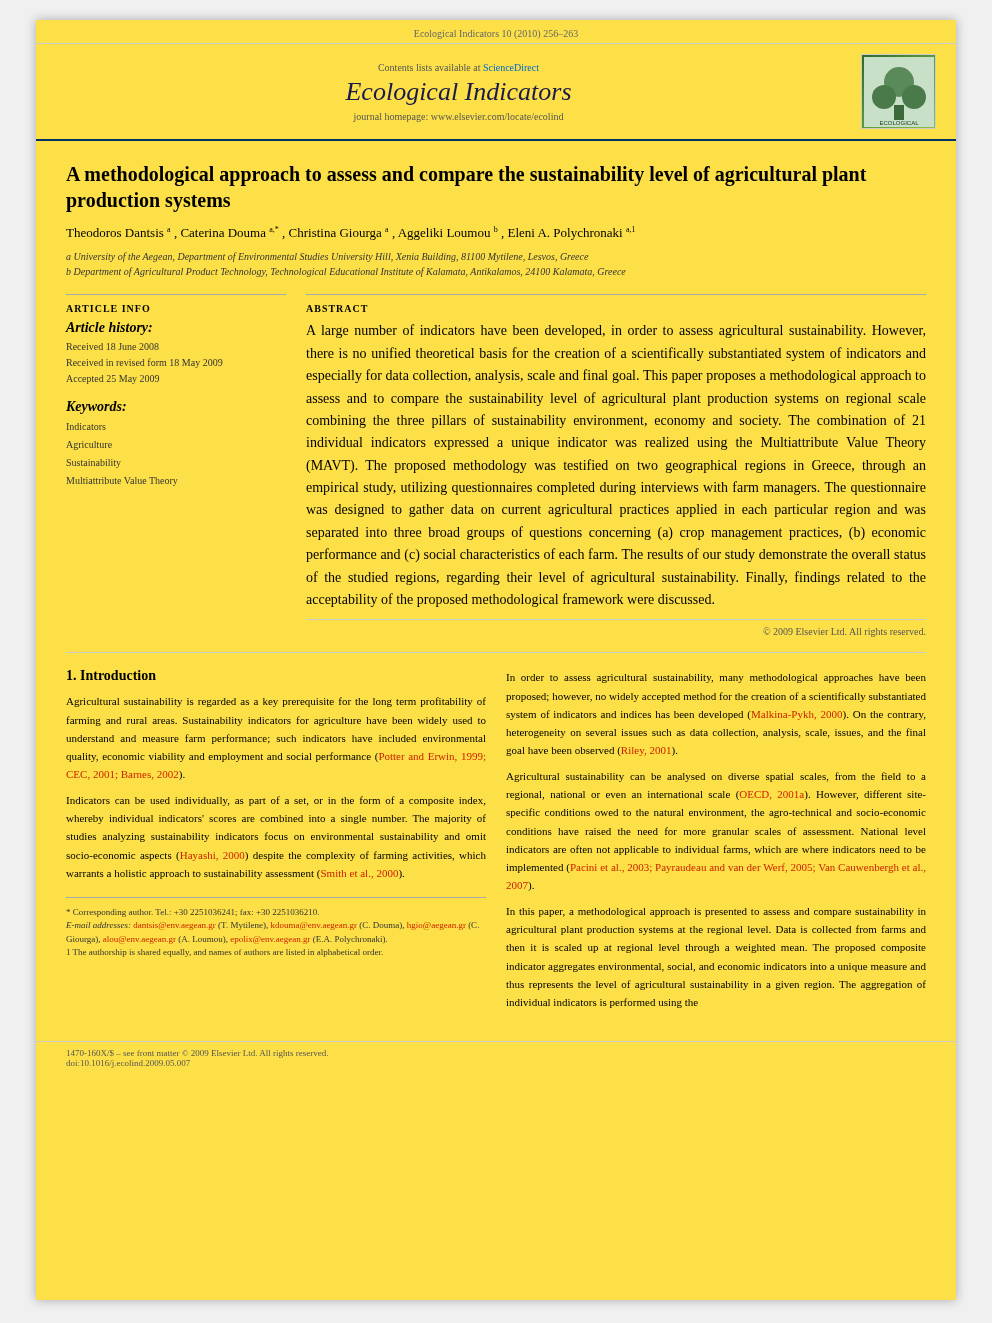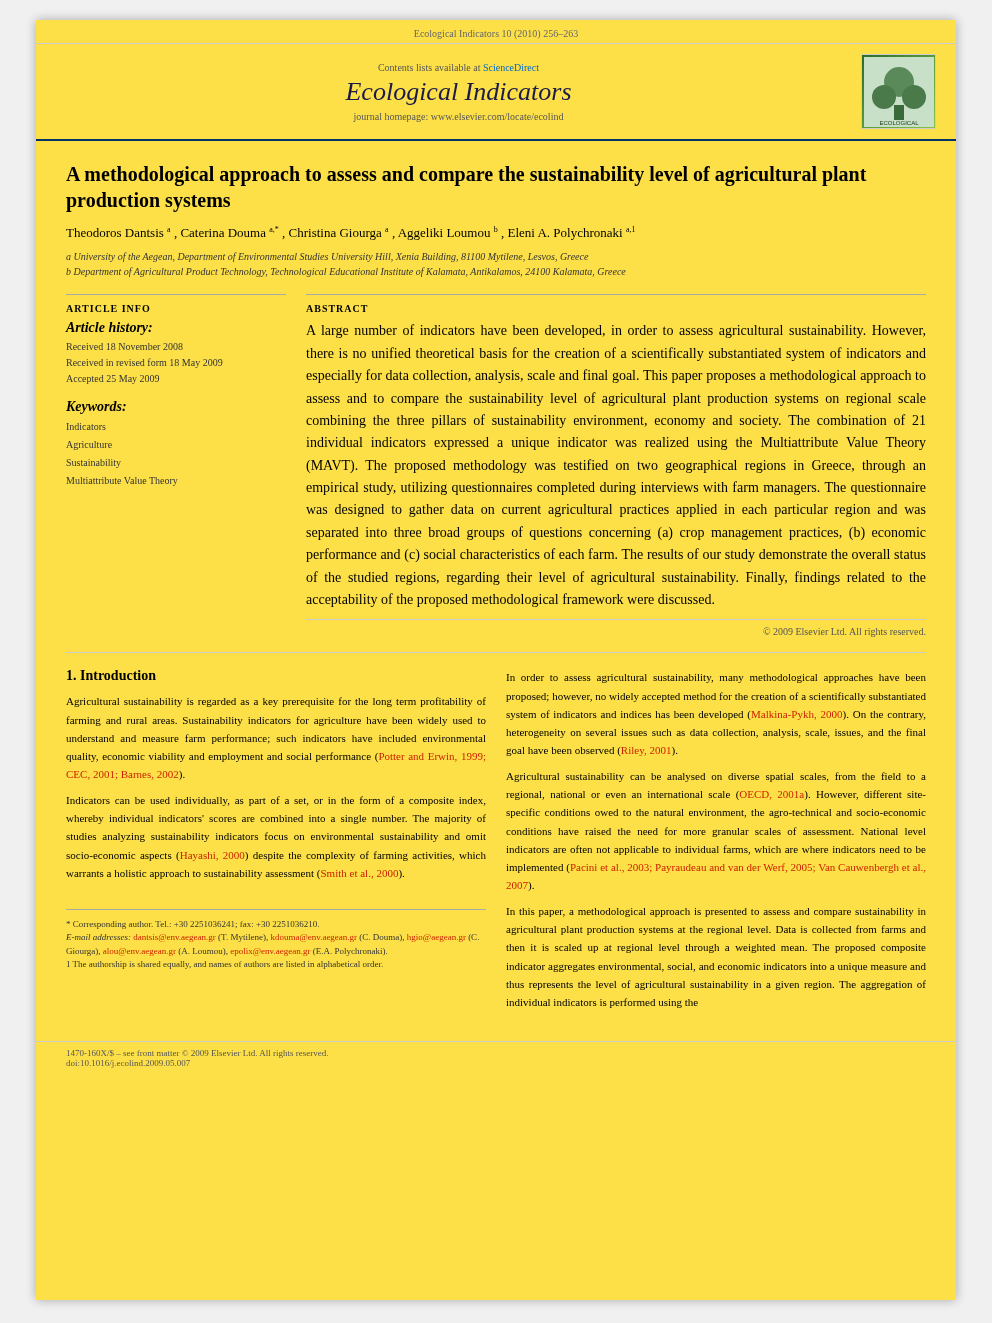--- a/index.html
+++ b/index.html
@@ -194,21 +194,21 @@
     }
     .body-text {
       font-size: 11px;
       line-height: 1.65;
       text-align: justify;
       color: #000;
       margin-bottom: 8px;
     }
     .footnote-area {
       border-top: 1px solid #aaa;
-      margin-top: 27px;
+      margin-top: 15px;
       padding-top: 8px;
       font-size: 9px;
       line-height: 1.5;
       color: #333;
     }
     .bottom-bar {
       border-top: 1px solid #ccc;
       padding: 6px 30px;
       font-size: 9px;
       color: #555;
@@ -276,21 +276,21 @@
       <div>b Department of Agricultural Product Technology, Technological Educational Institute of Kalamata, Antikalamos, 24100 Kalamata, Greece</div>
     </div>
 
     <div class="two-col">
 
       <div class="left-col">
         <div class="section-label">Article Info</div>
 
         <div class="article-info-section">
           <div class="article-info-subsection">Article history:</div>
-          <div class="article-info-text">Received 18 November 2008</div>
+          <div class="article-info-text">Received 18 June 2008</div>
           <div class="article-info-text">Received in revised form 18 May 2009</div>
           <div class="article-info-text">Accepted 25 May 2009</div>
         </div>
 
         <div class="article-info-section">
           <div class="article-info-subsection">Keywords:</div>
           <div class="keywords-list">
             <div>Indicators</div>
             <div>Agriculture</div>
             <div>Sustainability</div>

